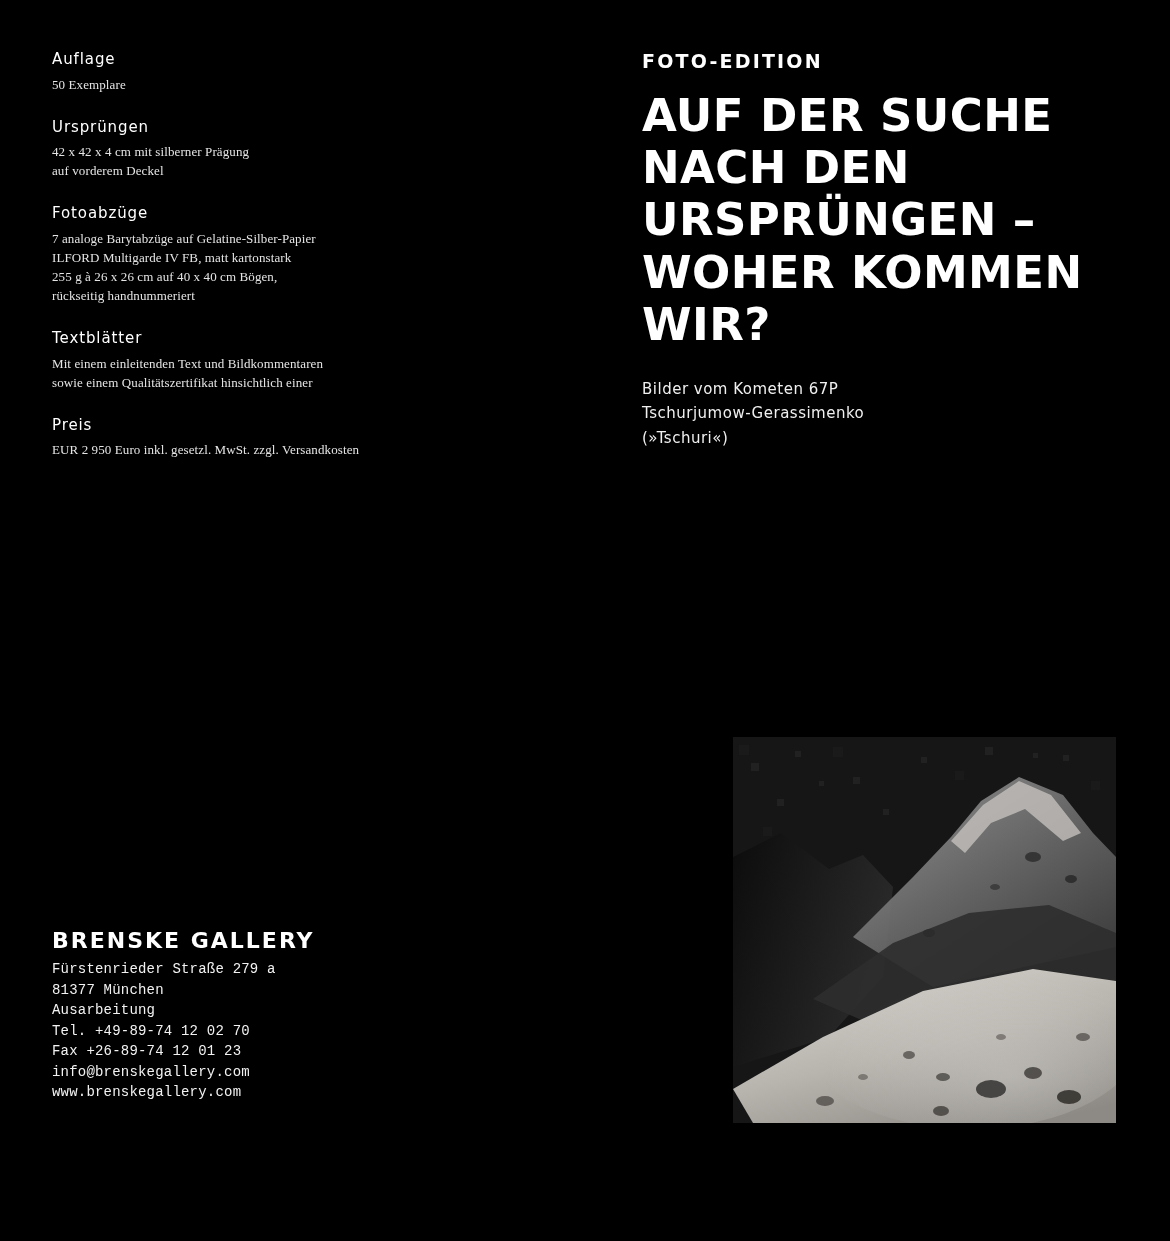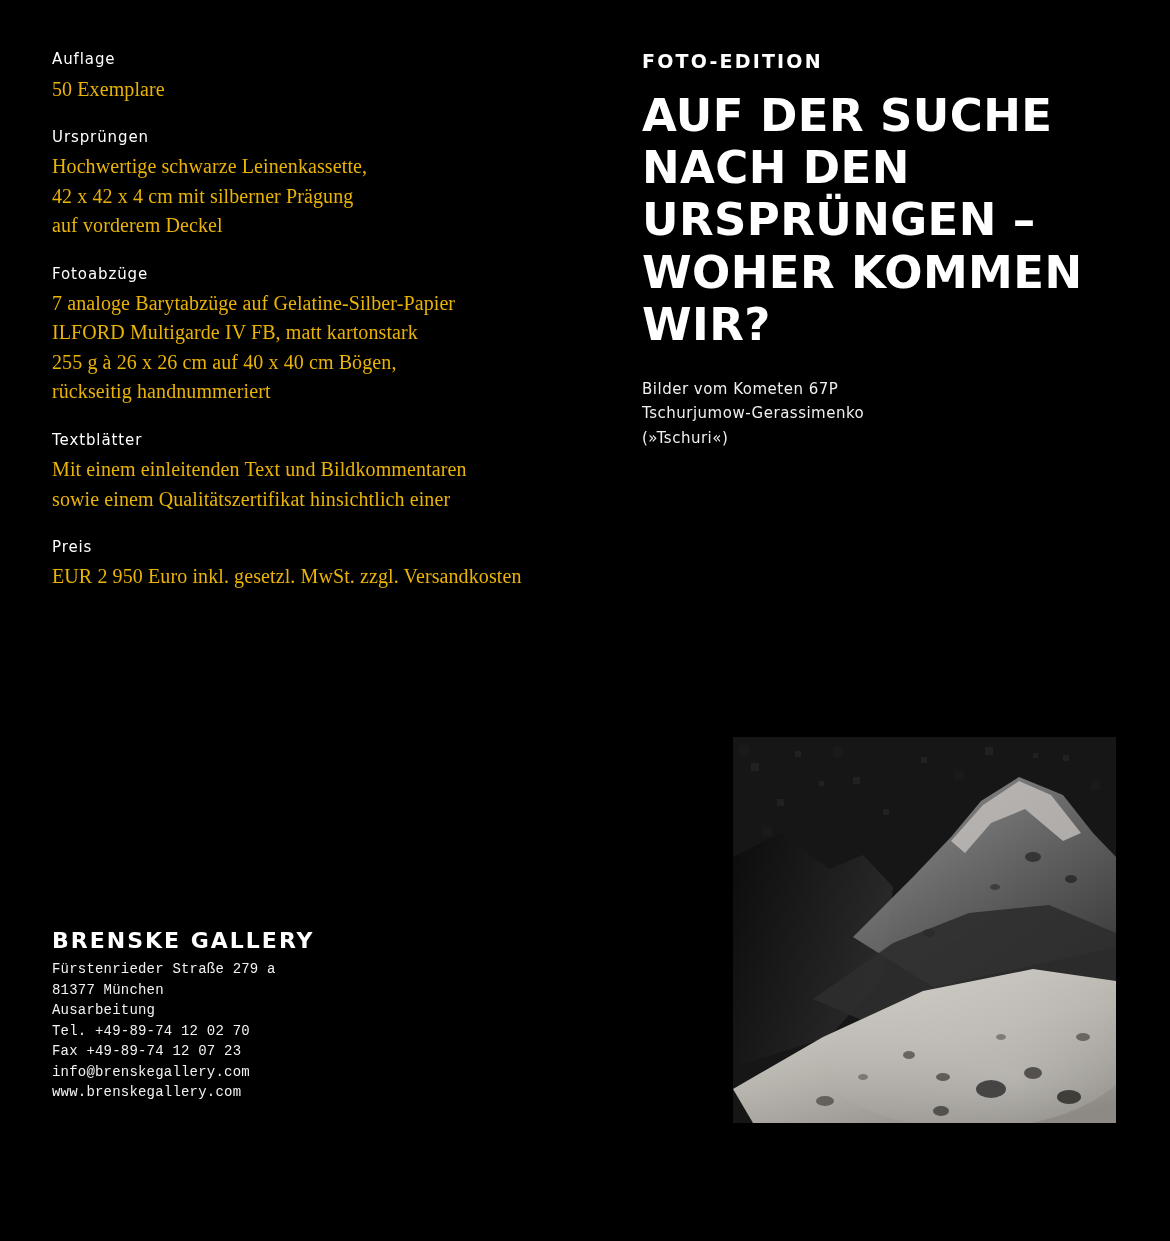--- a/index.html
+++ b/index.html
@@ -30,23 +30,23 @@
     font-family: "DejaVu Sans", sans-serif;
     font-size: 15px;
     font-weight: 400;
     letter-spacing: 0.9px;
     color: #ffffff;
     margin-bottom: 4px;
     line-height: 1.5;
   }
   .spec-line {
     font-family: "Liberation Serif", serif;
-    font-size: 20px;
+    font-size: 13px;
     line-height: 1.47;
-    color: #eab308;
+    color: #e5e5e5;
     letter-spacing: 0.1px;
   }
 
   
   .contact {
     position: absolute;
     left: 52px;
     top: 928px;
     width: 430px;
   }
@@ -116,21 +116,20 @@
 
 <div class="left-col">
 
   <div class="spec-block">
     <div class="spec-head">Auflage</div>
     <div class="spec-line">50 Exemplare</div>
   </div>
 
   <div class="spec-block">
     <div class="spec-head">Ursprüngen</div>
-    <div class="spec-line">Hochwertige schwarze Leinenkassette,</div>
     <div class="spec-line">42 x 42 x 4 cm mit silberner Prägung</div>
     <div class="spec-line">auf vorderem Deckel</div>
   </div>
 
   <div class="spec-block">
     <div class="spec-head">Fotoabzüge</div>
     <div class="spec-line">7 analoge Barytabzüge auf Gelatine-Silber-Papier</div>
     <div class="spec-line">ILFORD Multigarde IV FB, matt kartonstark</div>
     <div class="spec-line">255 g à 26 x 26 cm auf 40 x 40 cm Bögen,</div>
     <div class="spec-line">rückseitig handnummeriert</div>
@@ -148,21 +147,21 @@
   </div>
 
 </div>
 
 <div class="contact">
   <div class="contact-title">BRENSKE GALLERY</div>
   <div class="contact-line">Fürstenrieder Straße 279 a</div>
   <div class="contact-line">81377 München</div>
   <div class="contact-line">Ausarbeitung</div>
   <div class="contact-line">Tel. +49-89-74 12 02 70</div>
-  <div class="contact-line">Fax +49-89-74 12 07 23</div>
+  <div class="contact-line">Fax +26-89-74 12 01 23</div>
   <div class="contact-line">info@brenskegallery.com</div>
   <div class="contact-line">www.brenskegallery.com</div>
 </div>
 
 <div class="right-col">
   <div class="eyebrow">FOTO-EDITION</div>
   <h1 class="headline">Auf der Suche nach den Ursprüngen – Woher kommen wir?</h1>
   <div class="subline">Bilder vom Kometen 67P</div>
   <div class="subline">Tschurjumow-Gerassimenko</div>
   <div class="subline">(»Tschuri«)</div>

